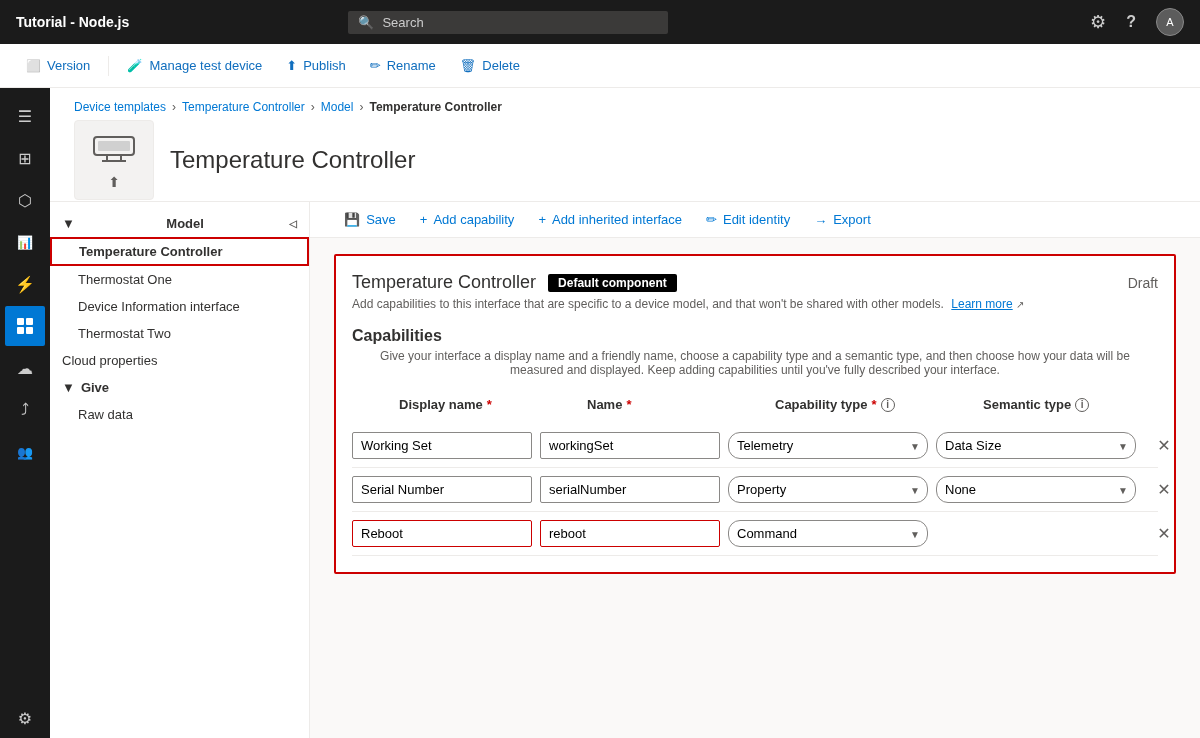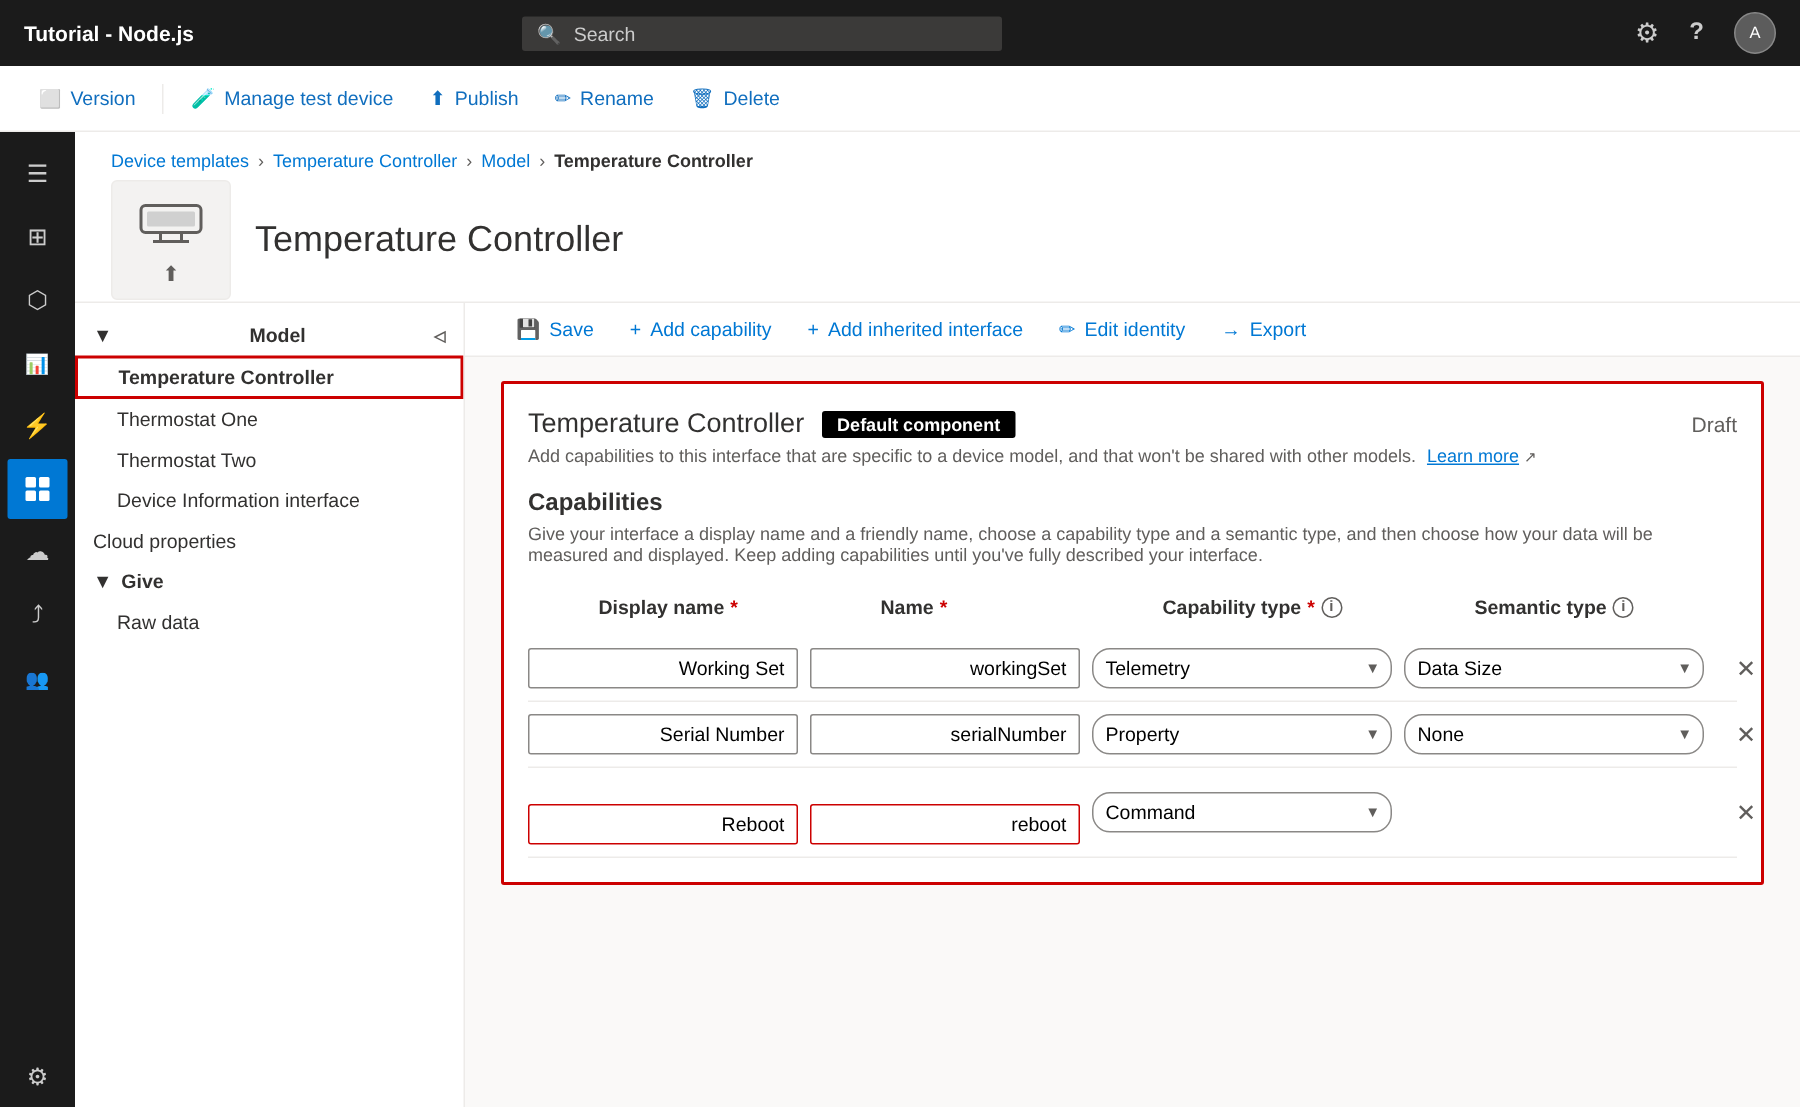--- a/index.html
+++ b/index.html
@@ -175,21 +175,21 @@
       background: #000000; color: white;
       padding: 2px 10px; border-radius: 2px;
       font-size: 12px; font-weight: 600;
     }
     .draft-label { margin-left: auto; color: #605e5c; font-size: 14px; }
     .component-desc { font-size: 12px; color: #605e5c; margin-bottom: 16px; }
     .component-desc a { color: #0078d4; }
 
     
     .cap-title { font-size: 16px; font-weight: 600; margin-bottom: 4px; color: #323130; }
-    .cap-desc { font-size: 12px; color: #605e5c; margin-bottom: 16px; }
+    .cap-desc { font-size: 12px; color: #605e5c; margin-bottom: 16px; text-align: center; }
 
     
     .cap-table-header {
       display: grid;
       grid-template-columns: 180px 180px 200px 200px 40px 40px;
       gap: 8px;
       padding: 4px 0;
       margin-bottom: 8px;
     }
     .cap-col-label {
@@ -209,23 +209,23 @@
       display: grid;
       grid-template-columns: 180px 180px 200px 200px 40px 40px;
       gap: 8px;
       padding: 8px 0;
       align-items: center;
       border-bottom: 1px solid #edebe9;
     }
     .cap-input {
       border: 1px solid #8a8886; border-radius: 2px;
       padding: 5px 8px; font-size: 13px;
-      background: white; width: 100%; text-align: right;
-    }
-    .cap-input.red-border { border-color: #c00; margin-top: 16px; }
+      background: white; width: 100%;
+    }
+    .cap-input.red-border { border-color: #c00; }
     .cap-select-wrap { position: relative; width: 100%; }
     .cap-select {
       border: 1px solid #8a8886; border-radius: 12px;
       padding: 5px 28px 5px 8px; font-size: 13px;
       background: white; width: 100%; appearance: none;
       cursor: pointer;
     }
     .select-chevron {
       position: absolute; right: 8px; top: 50%;
       transform: translateY(-50%);
@@ -351,24 +351,24 @@
           <span class="tree-collapse">◁</span>
         </div>
 
         <div class="tree-item selected-red">
           <span>Temperature Controller</span>
         </div>
         <div class="tree-item">
           <span>Thermostat One</span>
         </div>
         <div class="tree-item">
+          <span>Device Information interface</span>
+        </div>
+        <div class="tree-item">
           <span>Thermostat Two</span>
-        </div>
-        <div class="tree-item">
-          <span>Device Information interface</span>
         </div>
         <div class="tree-item" style="padding-left:12px;">
           <span>Cloud properties</span>
         </div>
 
         <div class="tree-views-header">
           <span>▼</span>
           <span>Give</span>
         </div>
         <div class="tree-item">

